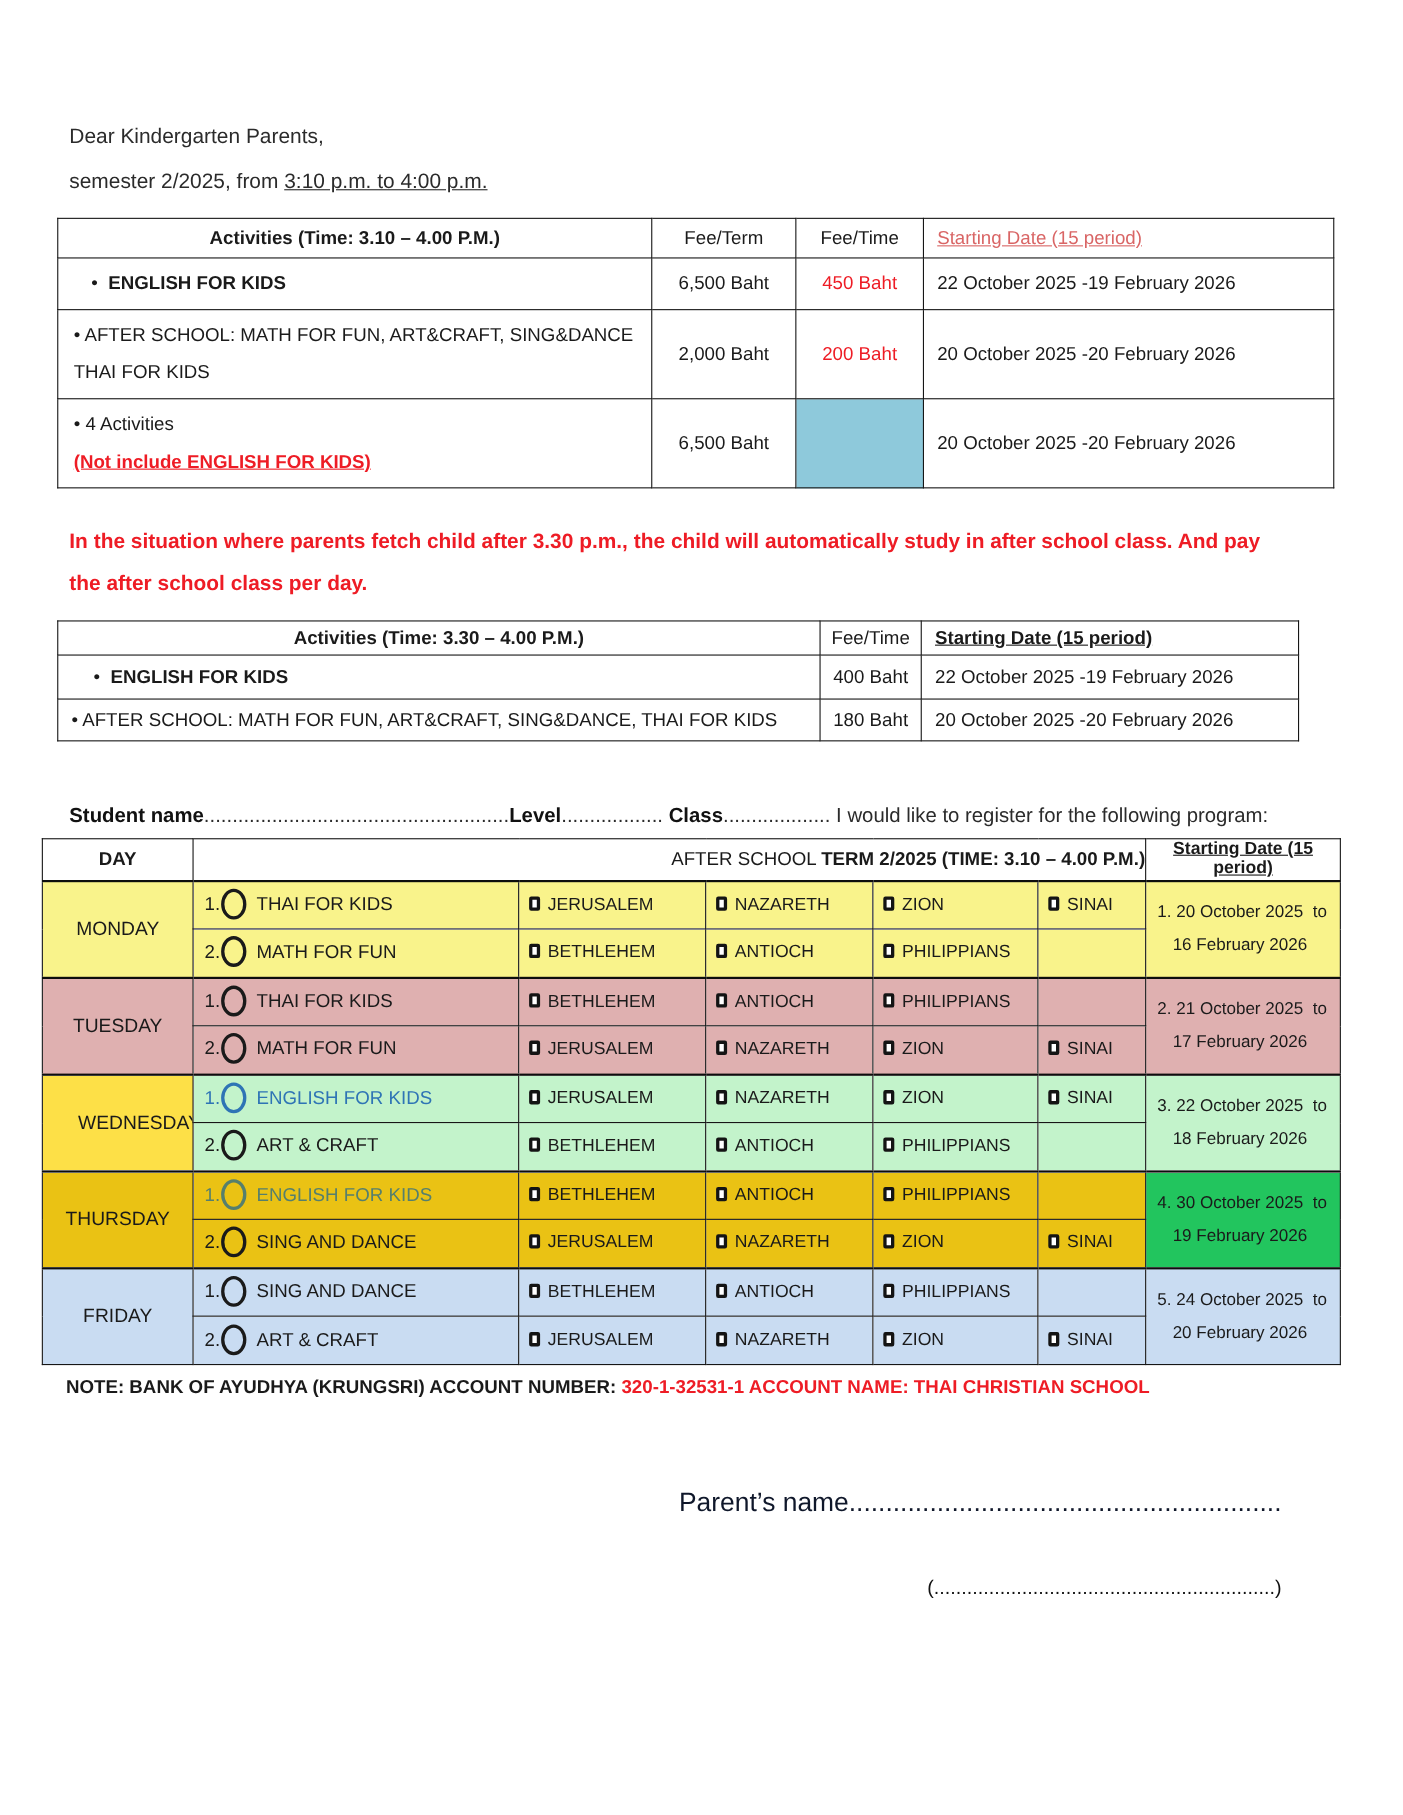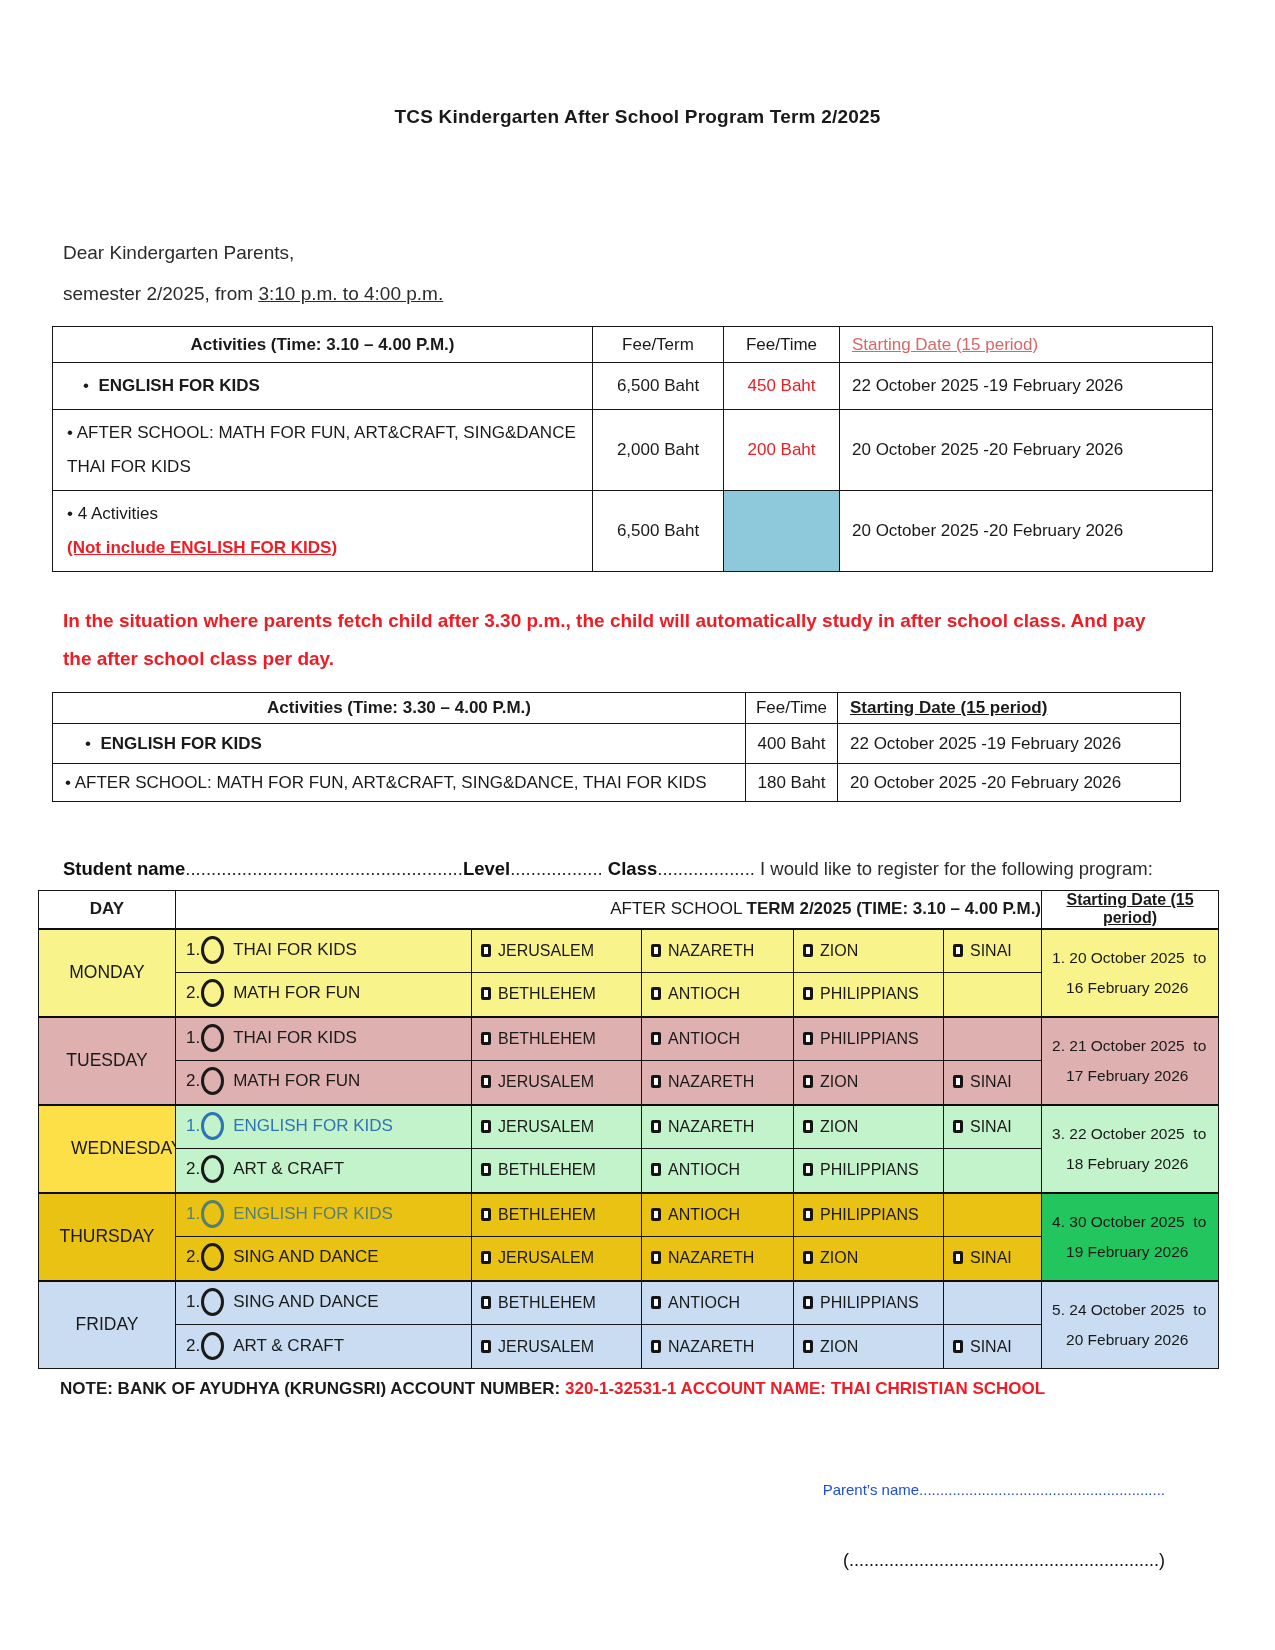--- a/index.html
+++ b/index.html
@@ -52,29 +52,28 @@
   .num { font-size:17px; }
   .circle { display:inline-block; width:23px; height:28px; border:3px solid currentColor; border-radius:50%; vertical-align:middle; margin:0 9px 2px 1px; }
   .opt { padding-left:9px; font-size:16px; white-space:nowrap; }
   .cb { display:inline-block; width:10px; height:13px; border:3.2px solid #141414; border-radius:2px; vertical-align:-1px; margin-right:7px; background:#fff; }
   .opt.empty .cb, .opt.empty .opt-label { visibility:hidden; }
   .date-cell { font-size:15.5px; padding-left:10px; white-space:pre-wrap; line-height:30px; }
   .date-cell .d2 { padding-left:14px; }
 
   .note { margin:10px 0 0 60px; font-size:17px; font-weight:bold; white-space:nowrap; }
 
-  .footer-parent { margin-top:82px; text-align:right; padding-right:110px; font-size:15px; color:#1d4ed8; }
+  .footer-parent { margin-top:82px; text-align:right; padding-right:110px; font-size:24px; color:#0f172a; }
   .footer-sign { margin-top:52px; text-align:right; padding-right:110px; font-size:18px; color:#111; }
 </style>
 </head>
 <body>
 
 <div class="page">
 
-  <div class="title">TCS Kindergarten After School Program Term 2/2025</div>
 
   <div class="intro">
     <div>Dear Kindergarten Parents,</div>
     <div><span>semester 2/2025, from </span><span class="u">3:10 p.m. to 4:00 p.m.</span></div>
   </div>
 
   <table class="t1">
     <colgroup>
         <col style="width:540px">
         <col style="width:131px">

